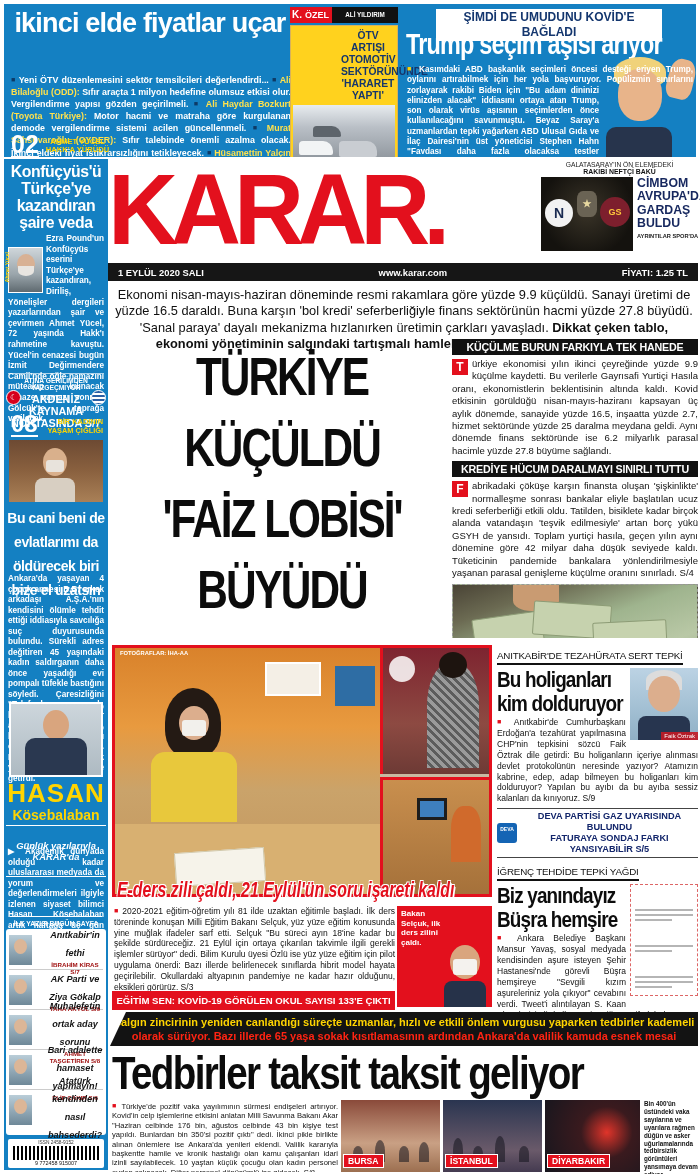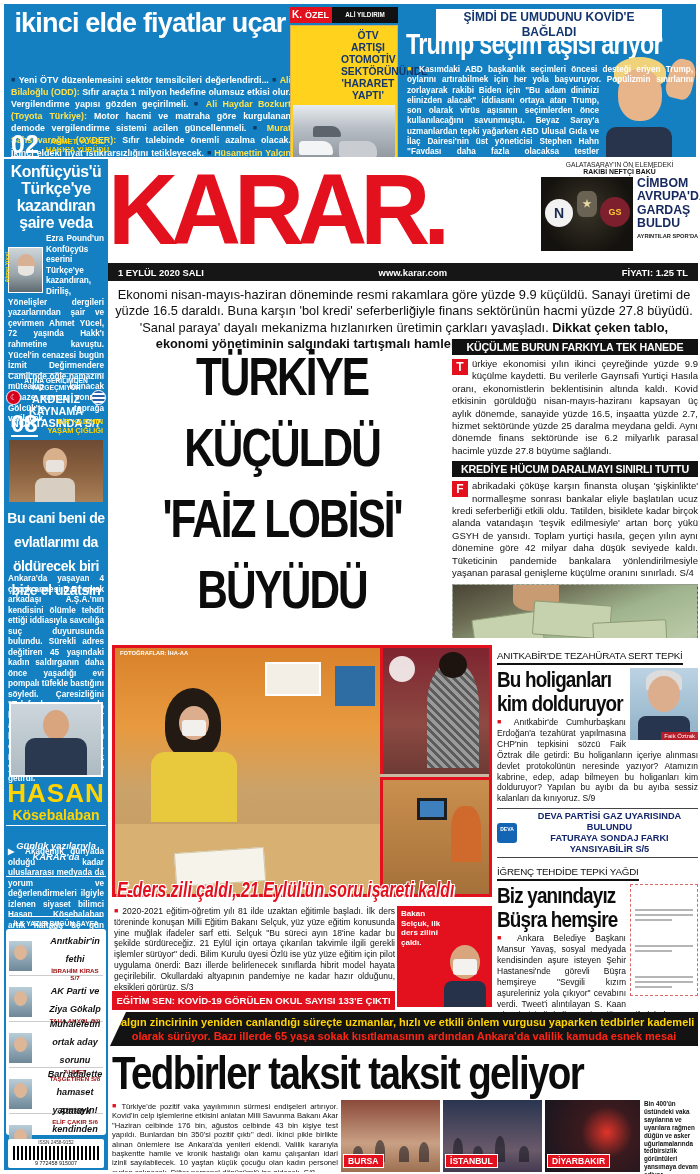--- a/index.html
+++ b/index.html
@@ -72,21 +72,21 @@
   .w-b { position:absolute; top:415px; left:4px; width:96px; color:#fff; font-weight:bold; font-size:8.2px; line-height:10.5px; text-align:justify; }
   .kphoto { position:absolute; top:543px; left:5px; width:94px; height:75px; background:linear-gradient(180deg,#cdd6dc 0%,#aebac2 100%); border:2px solid #fff; overflow:hidden; }
   .k-face { position:absolute; left:32px; top:6px; width:26px; height:30px; border-radius:50%; background:#d9a57e; }
   .k-suit { position:absolute; left:14px; top:34px; width:62px; height:40px; background:#2a3850; border-radius:10px 10px 0 0; }
   .k-n1 { position:absolute; top:620px; left:0; width:104px; text-align:center; color:#ffd400; font-weight:bold; font-size:26px; line-height:28px; letter-spacing:1px; }
   .k-n2 { position:absolute; top:648px; left:0; width:104px; text-align:center; color:#ffd400; font-weight:bold; font-size:14px; }
   .k-tag { position:absolute; top:666px; left:2px; width:100px; color:#fff; font-style:italic; font-weight:bold; font-size:9.4px; text-align:center; border-top:1px solid #fff; border-bottom:1px solid #fff; padding:14px 0; }
   .k-b { position:absolute; top:688px; left:4px; width:96px; color:#fff; font-weight:bold; font-size:8.2px; line-height:10.5px; text-align:justify; }
   .k-f { position:absolute; top:757px; left:6px; width:92px; color:#fff; font-weight:bold; font-size:6.8px; text-align:center; border-top:1px solid #fff; padding-top:3px; }
   .colcard { position:absolute; top:770px; left:2px; width:100px; height:206px; background:#fff; border-radius:3px; padding:1px 3px; }
-  .crow { height:40px; border-bottom:1px solid #ccc; display:flex; gap:15px; align-items:center; padding:2px 0;margin-top:6px; }
+  .crow { height:40px; border-bottom:1px solid #ccc; display:flex; gap:15px; align-items:center; padding:2px 0; }
   .crow:last-child { border-bottom:none; }
   .cimg { width:23px; height:30px; flex:none; background:linear-gradient(180deg,#b9cdd8 0%,#6e8898 100%); position:relative; }
   .cimg::after { content:""; position:absolute; left:5px; top:4px; width:13px; height:15px; border-radius:50%; background:#dcb697; }
   .cmeta { flex:1; text-align:center; }
   .ct { font-style:italic; font-weight:bold; font-size:9.1px; line-height:9.9px; color:#141414; }
   .ca { font-weight:bold; font-size:6.2px; color:#a01212; margin-top:1px; }
   .barcode { position:absolute; top:980px; left:4px; width:96px; height:29px; background:#fff; border-radius:2px; text-align:center; padding-top:1px; }
   .issn { font-size:4.8px; color:#333; }
   .bars { height:14px; margin:1px 5px 0; background:repeating-linear-gradient(90deg,#000 0 2px,#fff 2px 4px); }
   .bnum { font-size:5.4px; color:#111; }

